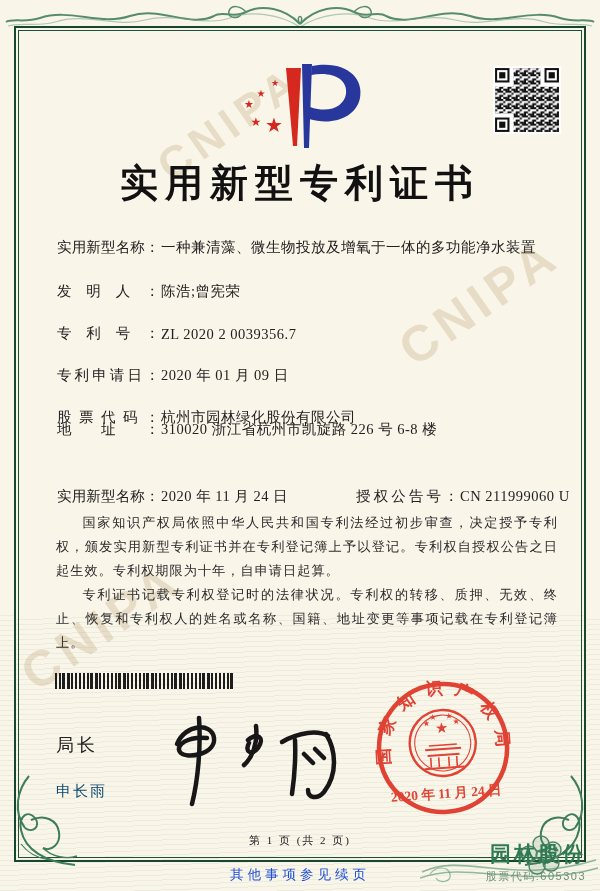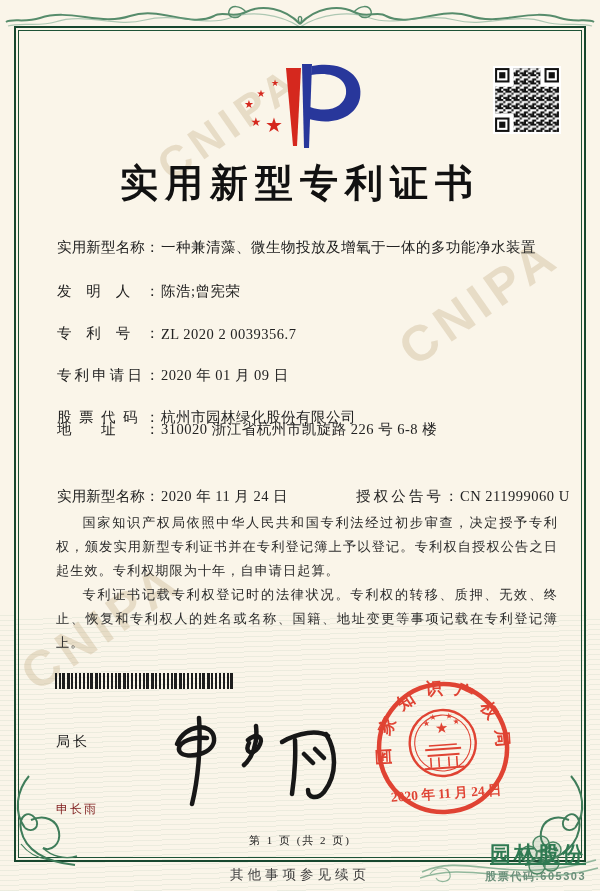--- a/index.html
+++ b/index.html
@@ -44,34 +44,34 @@
   .fvalue { margin-left:16px; letter-spacing:0.5px; color:#222; }
   .fpair2 { margin-left:68px; }
   .paras { position:absolute; left:56px; right:42px; top:511px; font-size:13.2px; line-height:24px; letter-spacing:1px; color:#2b2b2b; text-align:justify; }
   .paras p { margin:0; text-indent:2em; }
   .barcode {
     position:absolute; left:55px; top:673px; width:178px; height:16px;
     background:
       repeating-linear-gradient(90deg, #1d1d1d 0 2px, rgba(0,0,0,0) 2px 4px),
       repeating-linear-gradient(90deg, #1d1d1d 0 1px, rgba(0,0,0,0) 1px 7px);
   }
-  .director-title { position:absolute; left:56px; top:733px; font-size:14px; letter-spacing:3px; color:#222; }
-  .director-name  { position:absolute; left:56px; top:801px; font-size:12px; letter-spacing:2px; color:#7f1d1d; }
+  .director-title { position:absolute; left:56px; top:733px; font-size:18px; letter-spacing:3px; color:#222; }
+  .director-name  { position:absolute; left:56px; top:782px; font-size:15px; letter-spacing:2px; color:#0c4a6e; }
   .sig { position:absolute; left:152px; top:712px; }
   .seal { position:absolute; left:365px; top:661px; width:156px; height:172px; transform:rotate(-4deg); opacity:0.95; }
   .pageinfo { position:absolute; left:0; right:0; top:833px; text-align:center; font-size:11px; letter-spacing:2px; color:#222; }
-  .footnote { position:absolute; left:0; right:0; top:866px; text-align:center; font-size:13.5px; letter-spacing:4px; color:#404040; }
+  .footnote { position:absolute; left:0; right:0; top:866px; text-align:center; font-size:13.5px; letter-spacing:4px; color:#1d4ed8; }
   .brand { position:absolute; right:14px; top:840px; text-align:right; z-index:3; }
   .brand-name {
     font-family:"Liberation Sans","DejaVu Sans",sans-serif;
-    font-size:21px; font-weight:800; letter-spacing:3px; color:#2f7a52;text-decoration:underline;
+    font-size:21px; font-weight:800; letter-spacing:3px; color:#2f7a52;
   }
   .stock-code {
     font-family:"Liberation Sans","DejaVu Sans",sans-serif;
-    font-size:11px; letter-spacing:1.5px; color:#6b8f7a; margin-top:1px;font-weight:bold;
+    font-size:11px; letter-spacing:1.5px; color:#6b8f7a; margin-top:1px;
   }
   .rosette { position:absolute; left:508px; top:826px; z-index:2; }
   .underline-orn { position:absolute; left:420px; top:846px; z-index:1; }
 </style>
 </head>
 <body>
 
 <div class="page">
 
   <div class="waves"></div>

